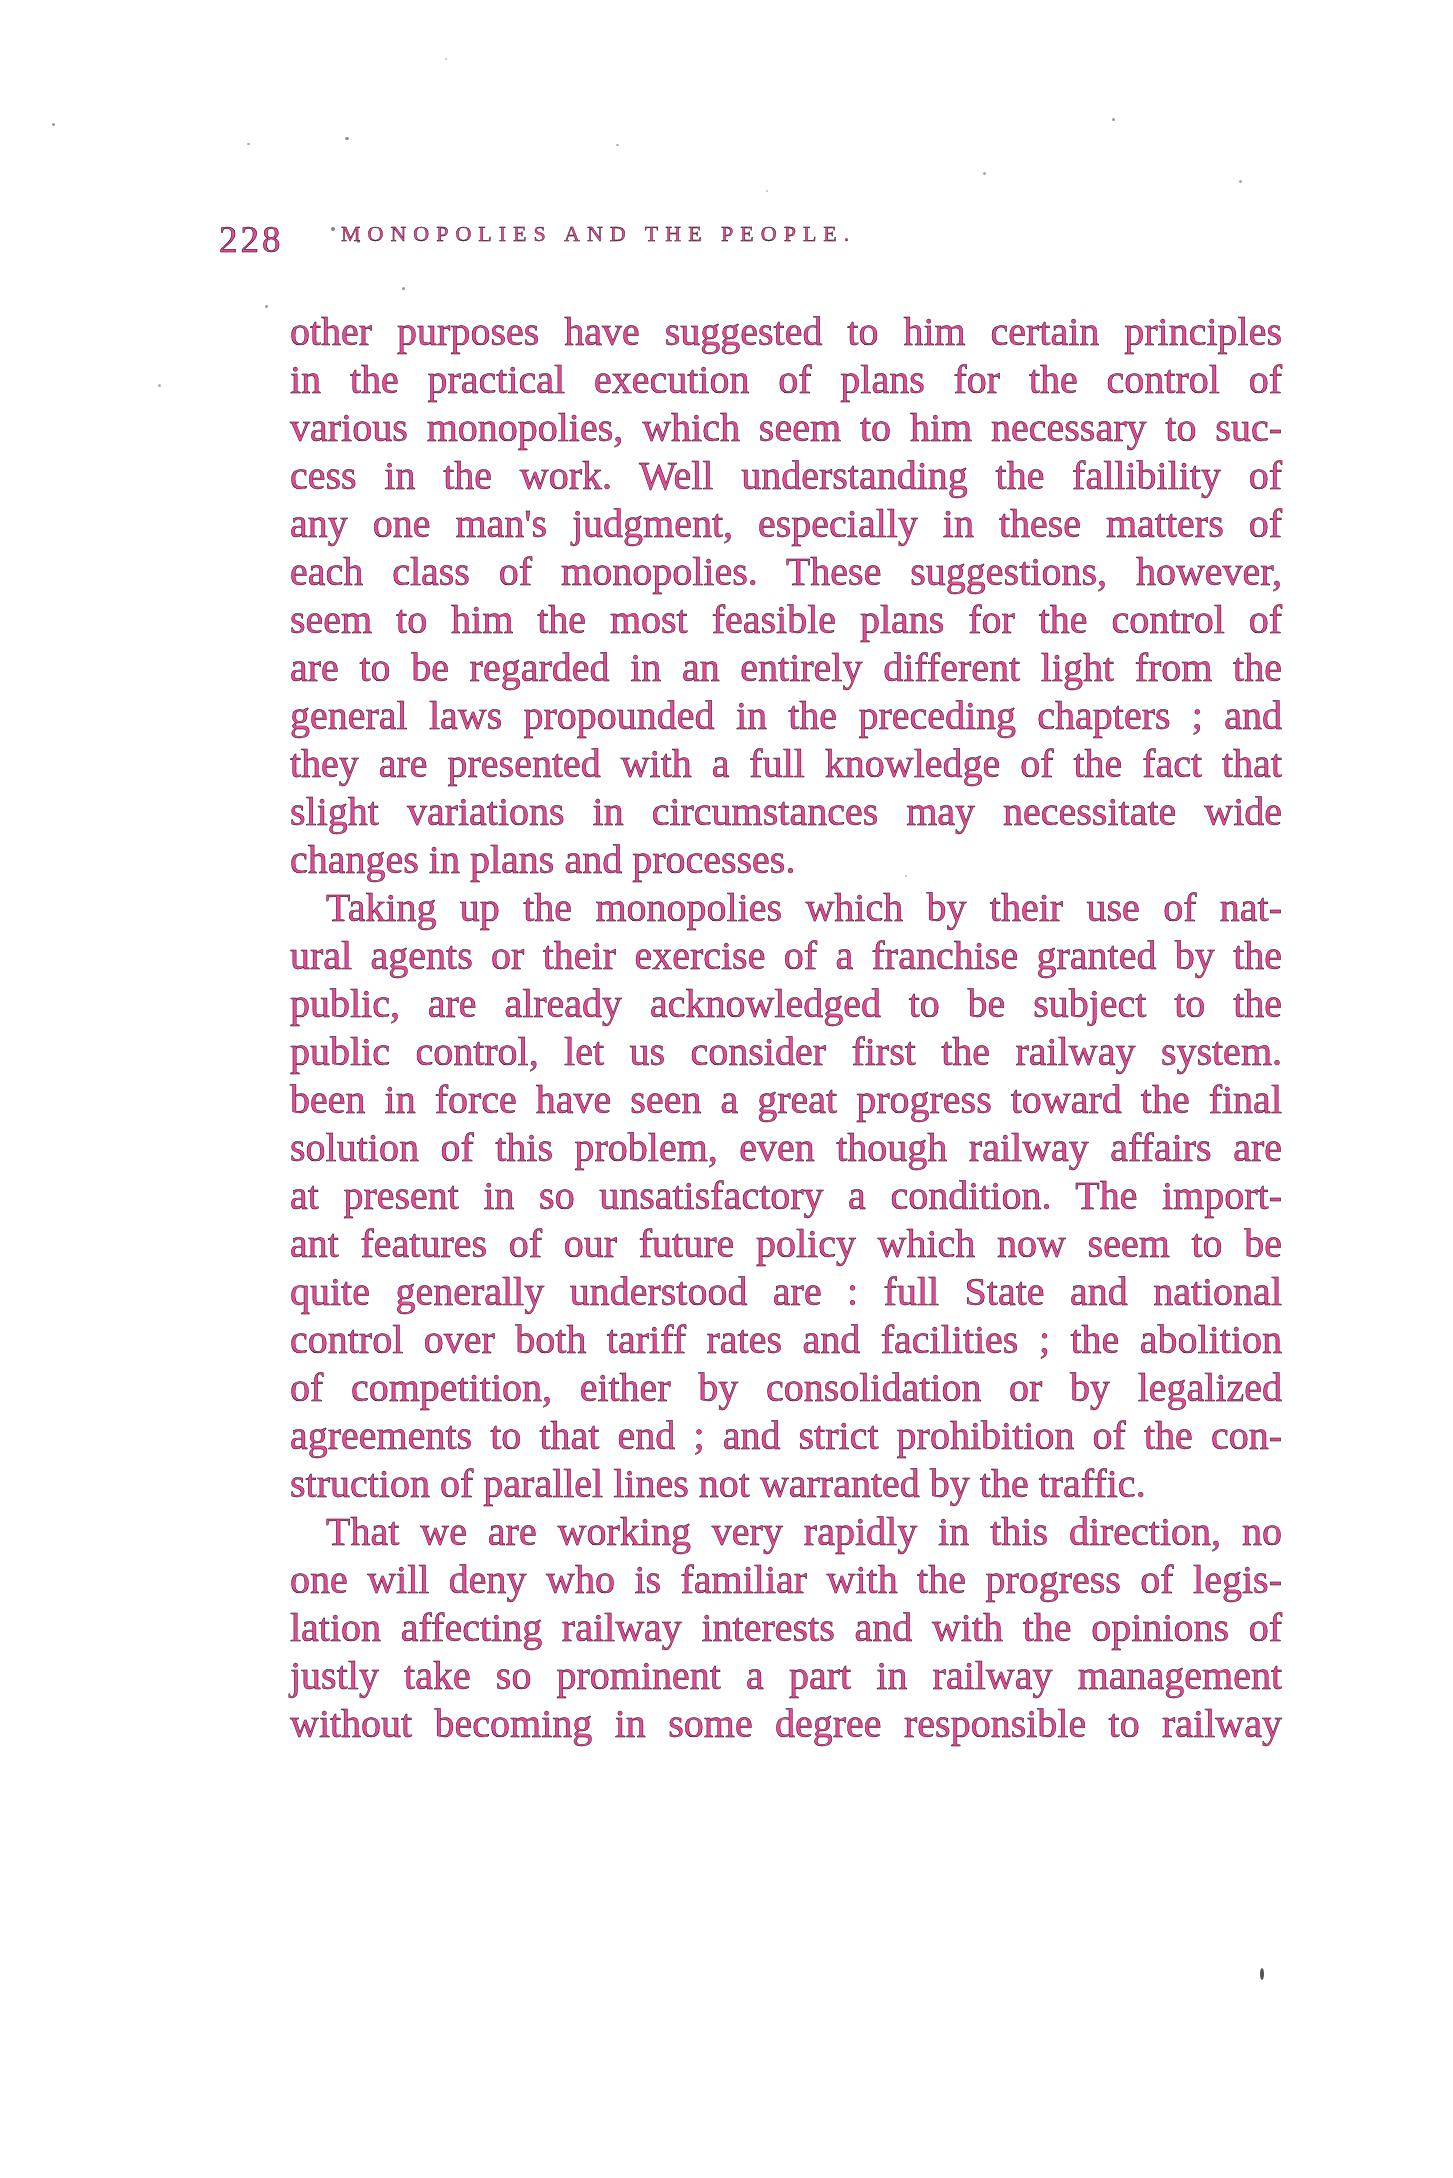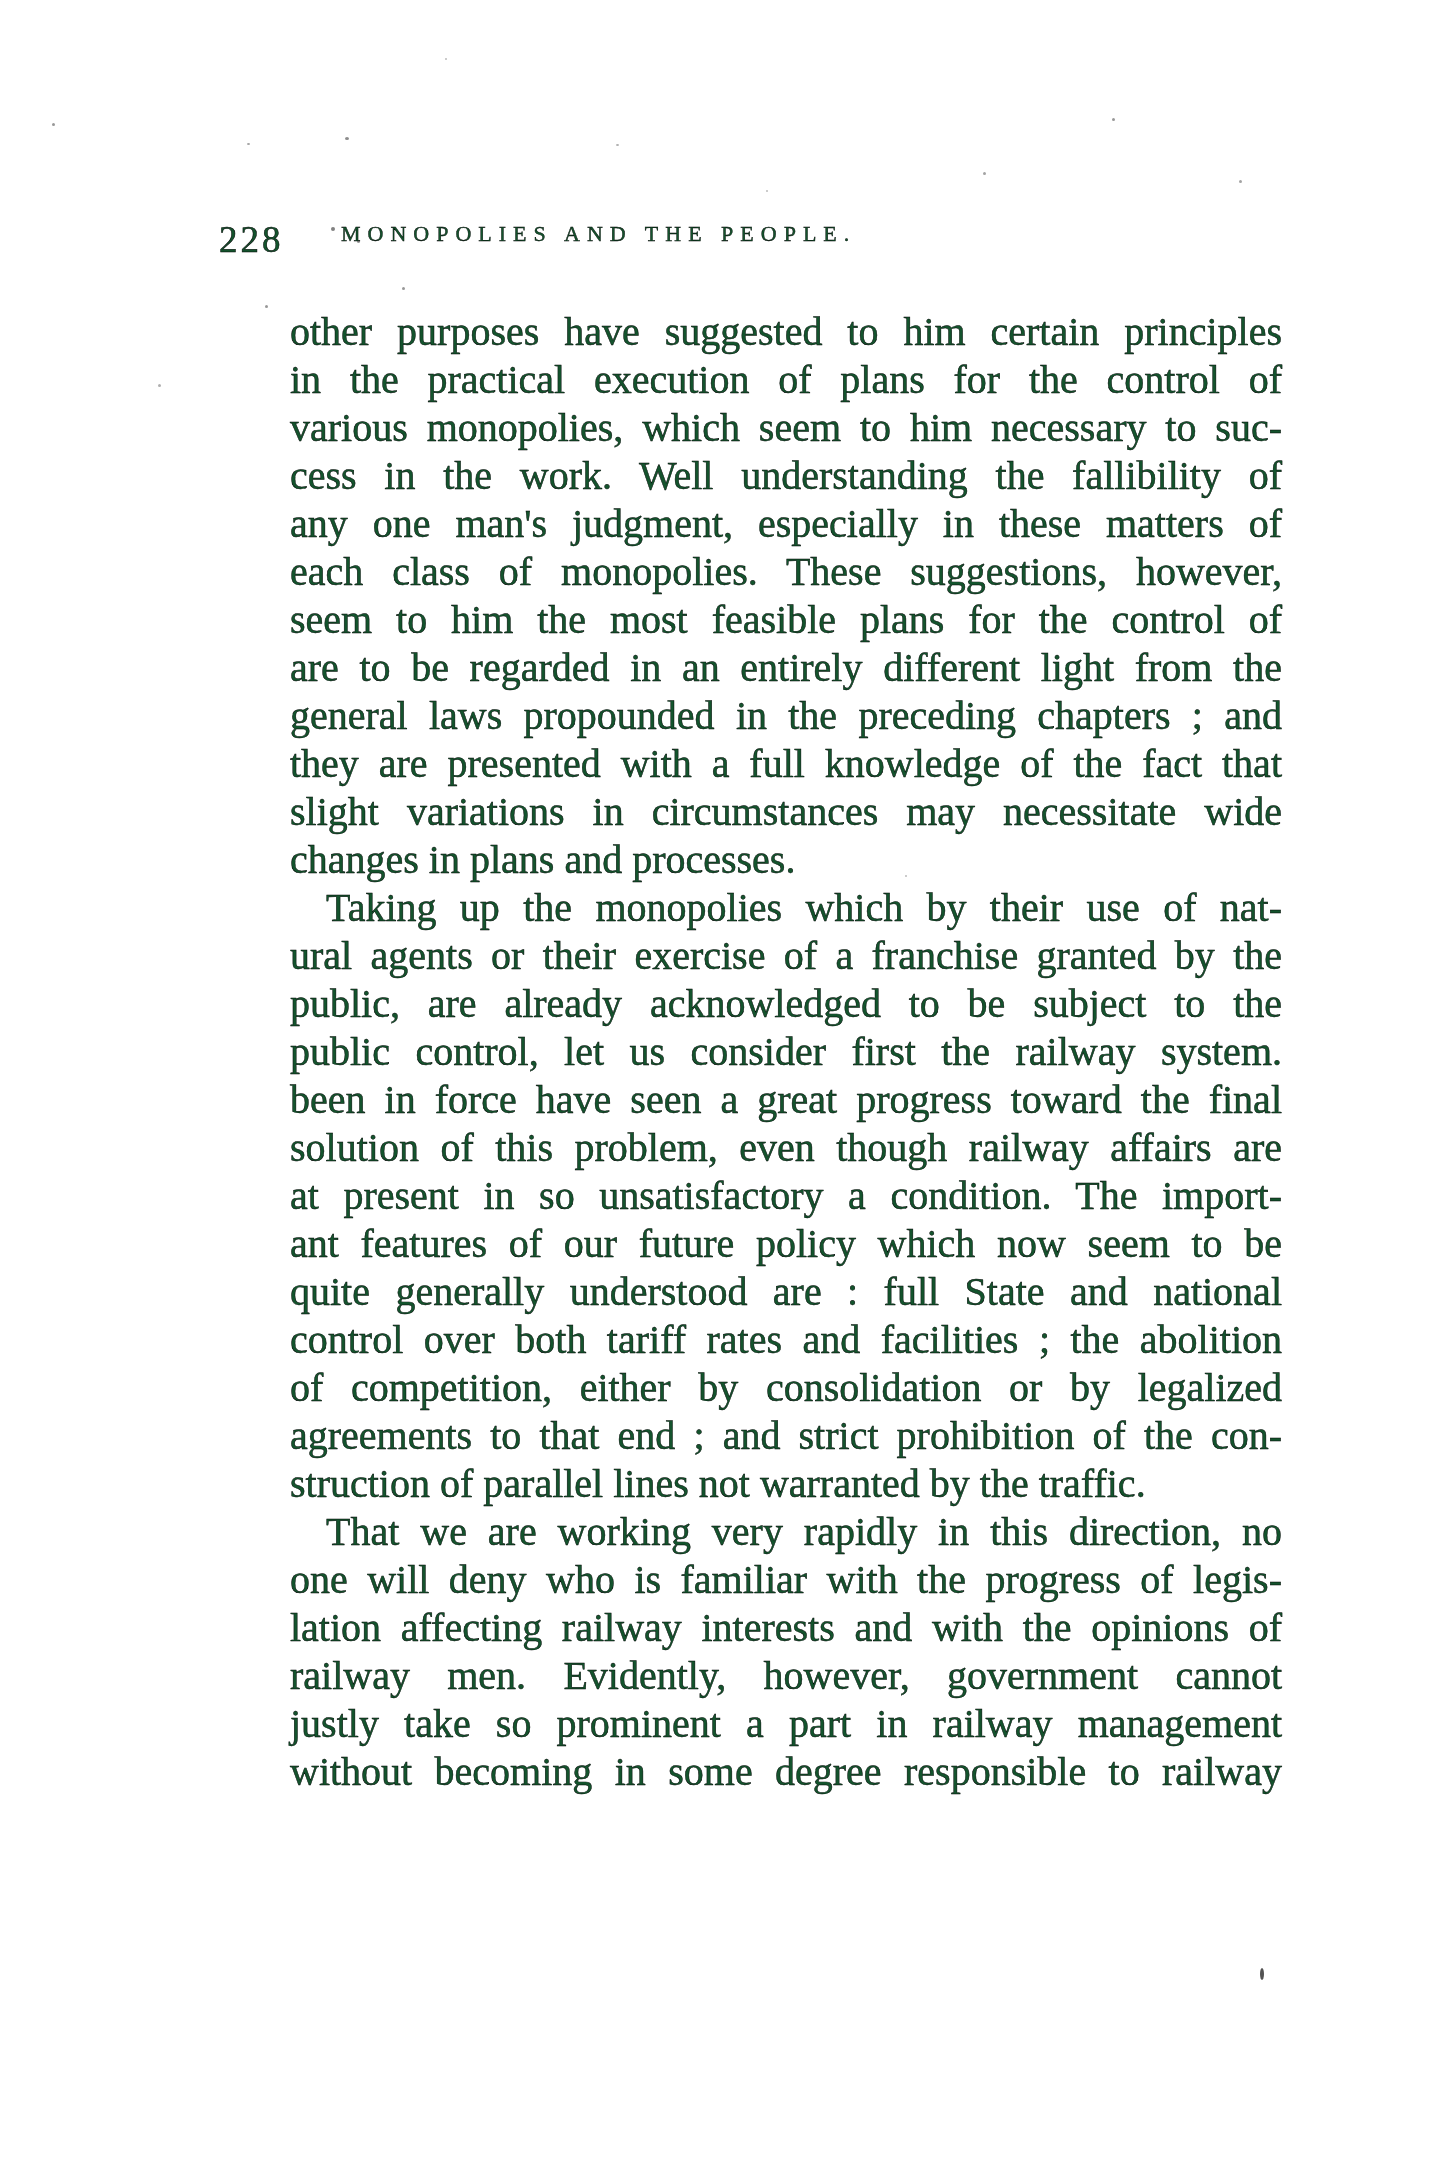--- a/index.html
+++ b/index.html
@@ -7,21 +7,21 @@
     padding: 0;
     background: #ffffff;
   }
   .page {
     position: relative;
     width: 1453px;
     height: 2178px;
     background: #ffffff;
     overflow: hidden;
     font-family: "Liberation Serif", "DejaVu Serif", serif;
-    color: #14532d;
+    color: #ec4899;
   }
   .page-number {
     position: absolute;
     left: 219px;
     top: 221px;
     font-size: 37px;
     line-height: 1;
     letter-spacing: 3px;
     -webkit-text-stroke: 0.5px #000;
   }
@@ -89,21 +89,20 @@
       <div class="line">at present in so unsatisfactory a condition. The import-</div>
       <div class="line">ant features of our future policy which now seem to be</div>
       <div class="line">quite generally understood are : full State and national</div>
       <div class="line">control over both tariff rates and facilities ; the abolition</div>
       <div class="line">of competition, either by consolidation or by legalized</div>
       <div class="line">agreements to that end ; and strict prohibition of the con-</div>
       <div class="line para-end">struction of parallel lines not warranted by the traffic.</div>
       <div class="line indent">That we are working very rapidly in this direction, no</div>
       <div class="line">one will deny who is familiar with the progress of legis-</div>
       <div class="line">lation affecting railway interests and with the opinions of</div>
-      <div class="line">railway men. Evidently, however, government cannot</div>
       <div class="line">justly take so prominent a part in railway management</div>
       <div class="line">without becoming in some degree responsible to railway</div>
     </div>
   <div id="specks">
       <div class="speck" style="left: 52px; top: 123px; width: 3px; height: 3px; opacity: 0.45;"></div>
       <div class="speck" style="left: 247px; top: 143px; width: 3px; height: 2px; opacity: 0.4;"></div>
       <div class="speck" style="left: 345px; top: 137px; width: 4px; height: 3px; opacity: 0.5;"></div>
       <div class="speck" style="left: 445px; top: 58px; width: 2px; height: 2px; opacity: 0.3;"></div>
       <div class="speck" style="left: 616px; top: 144px; width: 3px; height: 2px; opacity: 0.35;"></div>
       <div class="speck" style="left: 1112px; top: 118px; width: 3px; height: 3px; opacity: 0.45;"></div>

